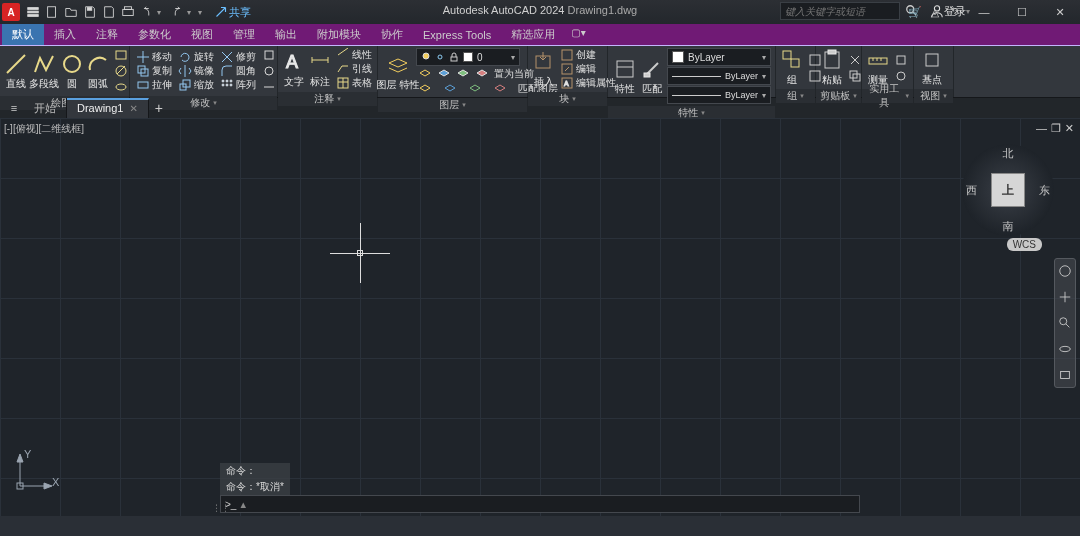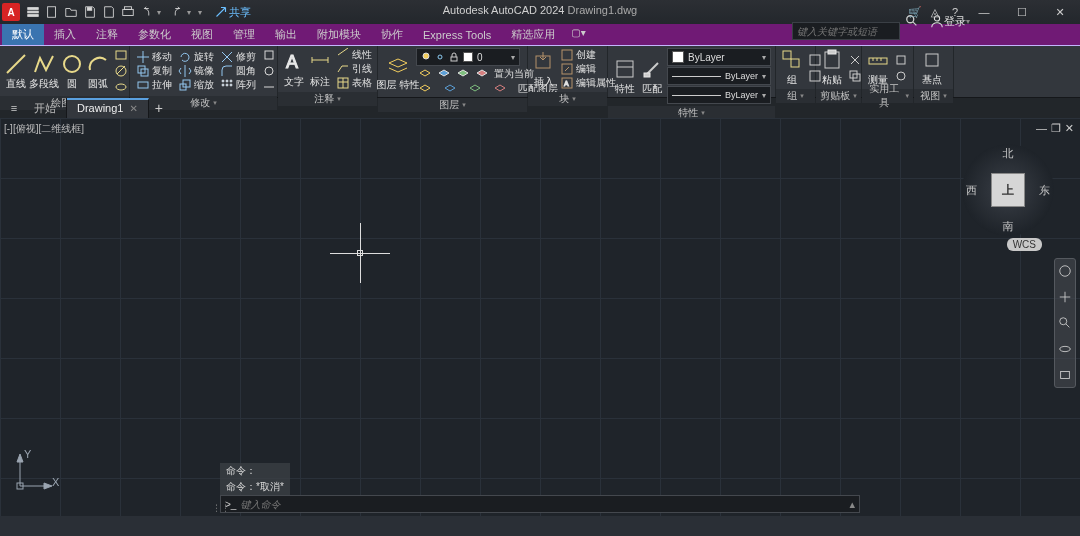--- a/index.html
+++ b/index.html
@@ -9,21 +9,21 @@
   .titlebar { height: 24px; background: linear-gradient(#2c2f34,#23272c); display: flex; align-items: center; padding: 0 2px; }
   .app-logo { width: 18px; height: 18px; background: #d72424; border-radius: 2px; display:flex;align-items:center;justify-content:center; color:#fff; font-weight:bold; font-size:10px; margin-right:4px;}
   .qat { display:flex; align-items:center; gap:1px; }
   .qat-btn { width:18px; height:18px; display:flex; align-items:center; justify-content:center; color:#d8d8d8; }
   .qat-btn svg { width:14px; height:14px; }
   .qat-dd { width:10px; color:#999; font-size:8px; }
   .share { color:#6bbfff; font-size:11px; margin-left:6px; display:flex; align-items:center; gap:2px;}
   .title-center { position:absolute; left:50%; transform:translateX(-50%); top:4px; font-size:11px; color:#d0d0d0; }
   .title-center .doc { color:#aaa; margin-left:0; }
   .title-right { position:absolute; right:110px; top:2px; display:flex; align-items:center; gap:4px; }
-  .search-box { width:108px; height:18px; background:#1a1d21; border:1px solid #3a3f45; color:#777; font-size:10px; padding:1px 4px; font-style:italic;margin-top:20px;}
+  .search-box { width:120px; height:18px; background:#1a1d21; border:1px solid #3a3f45; color:#777; font-size:10px; padding:1px 4px; font-style:italic;}
   .search-ico { width:16px; height:16px; display:flex;align-items:center;justify-content:center;color:#ccc;}
   .login { display:flex; align-items:center; gap:0; color:#e0e0e0; font-size:11px; margin-left:6px;}
   .title-far { position:absolute; right:2px; top:2px; display:flex; align-items:center; gap:2px;}
   .util-btn { width:18px; height:18px; display:flex;align-items:center;justify-content:center;color:#ccc;}
   .win-btn { width:36px; height:20px; display:flex;align-items:center;justify-content:center;color:#ccc;}
 
   
   .ribbon-tabs { height:22px; background:#701a75; display:flex; align-items:stretch; padding-left:2px; border-bottom:1px solid #c4b5fd;}
   .rtab { padding:3px 10px; font-size:11px; color:#ccc; display:flex; align-items:center; }
   .rtab.active { background:#3a74b0; color:#fff; }
@@ -735,17 +735,16 @@
     <span style="position:absolute;left:10px;top:-4px">Y</span>
     <span style="position:absolute;left:38px;top:24px">X</span>
   </div>
 
   <div class="cmd-wrap">
     <div class="cmd-hist">命令：</div>
     <div class="cmd-hist2">命令：*取消*</div>
     <div class="cmd-input">
       <span class="cmd-handle">⋮⋮</span>
       <span style="color:#ccc;font-size:10px">&gt;_</span>
-      <input placeholder="键入命令" style="">
       <span style="color:#888">▴</span>
     </div>
   </div>
 </div>
 
 </body></html>

